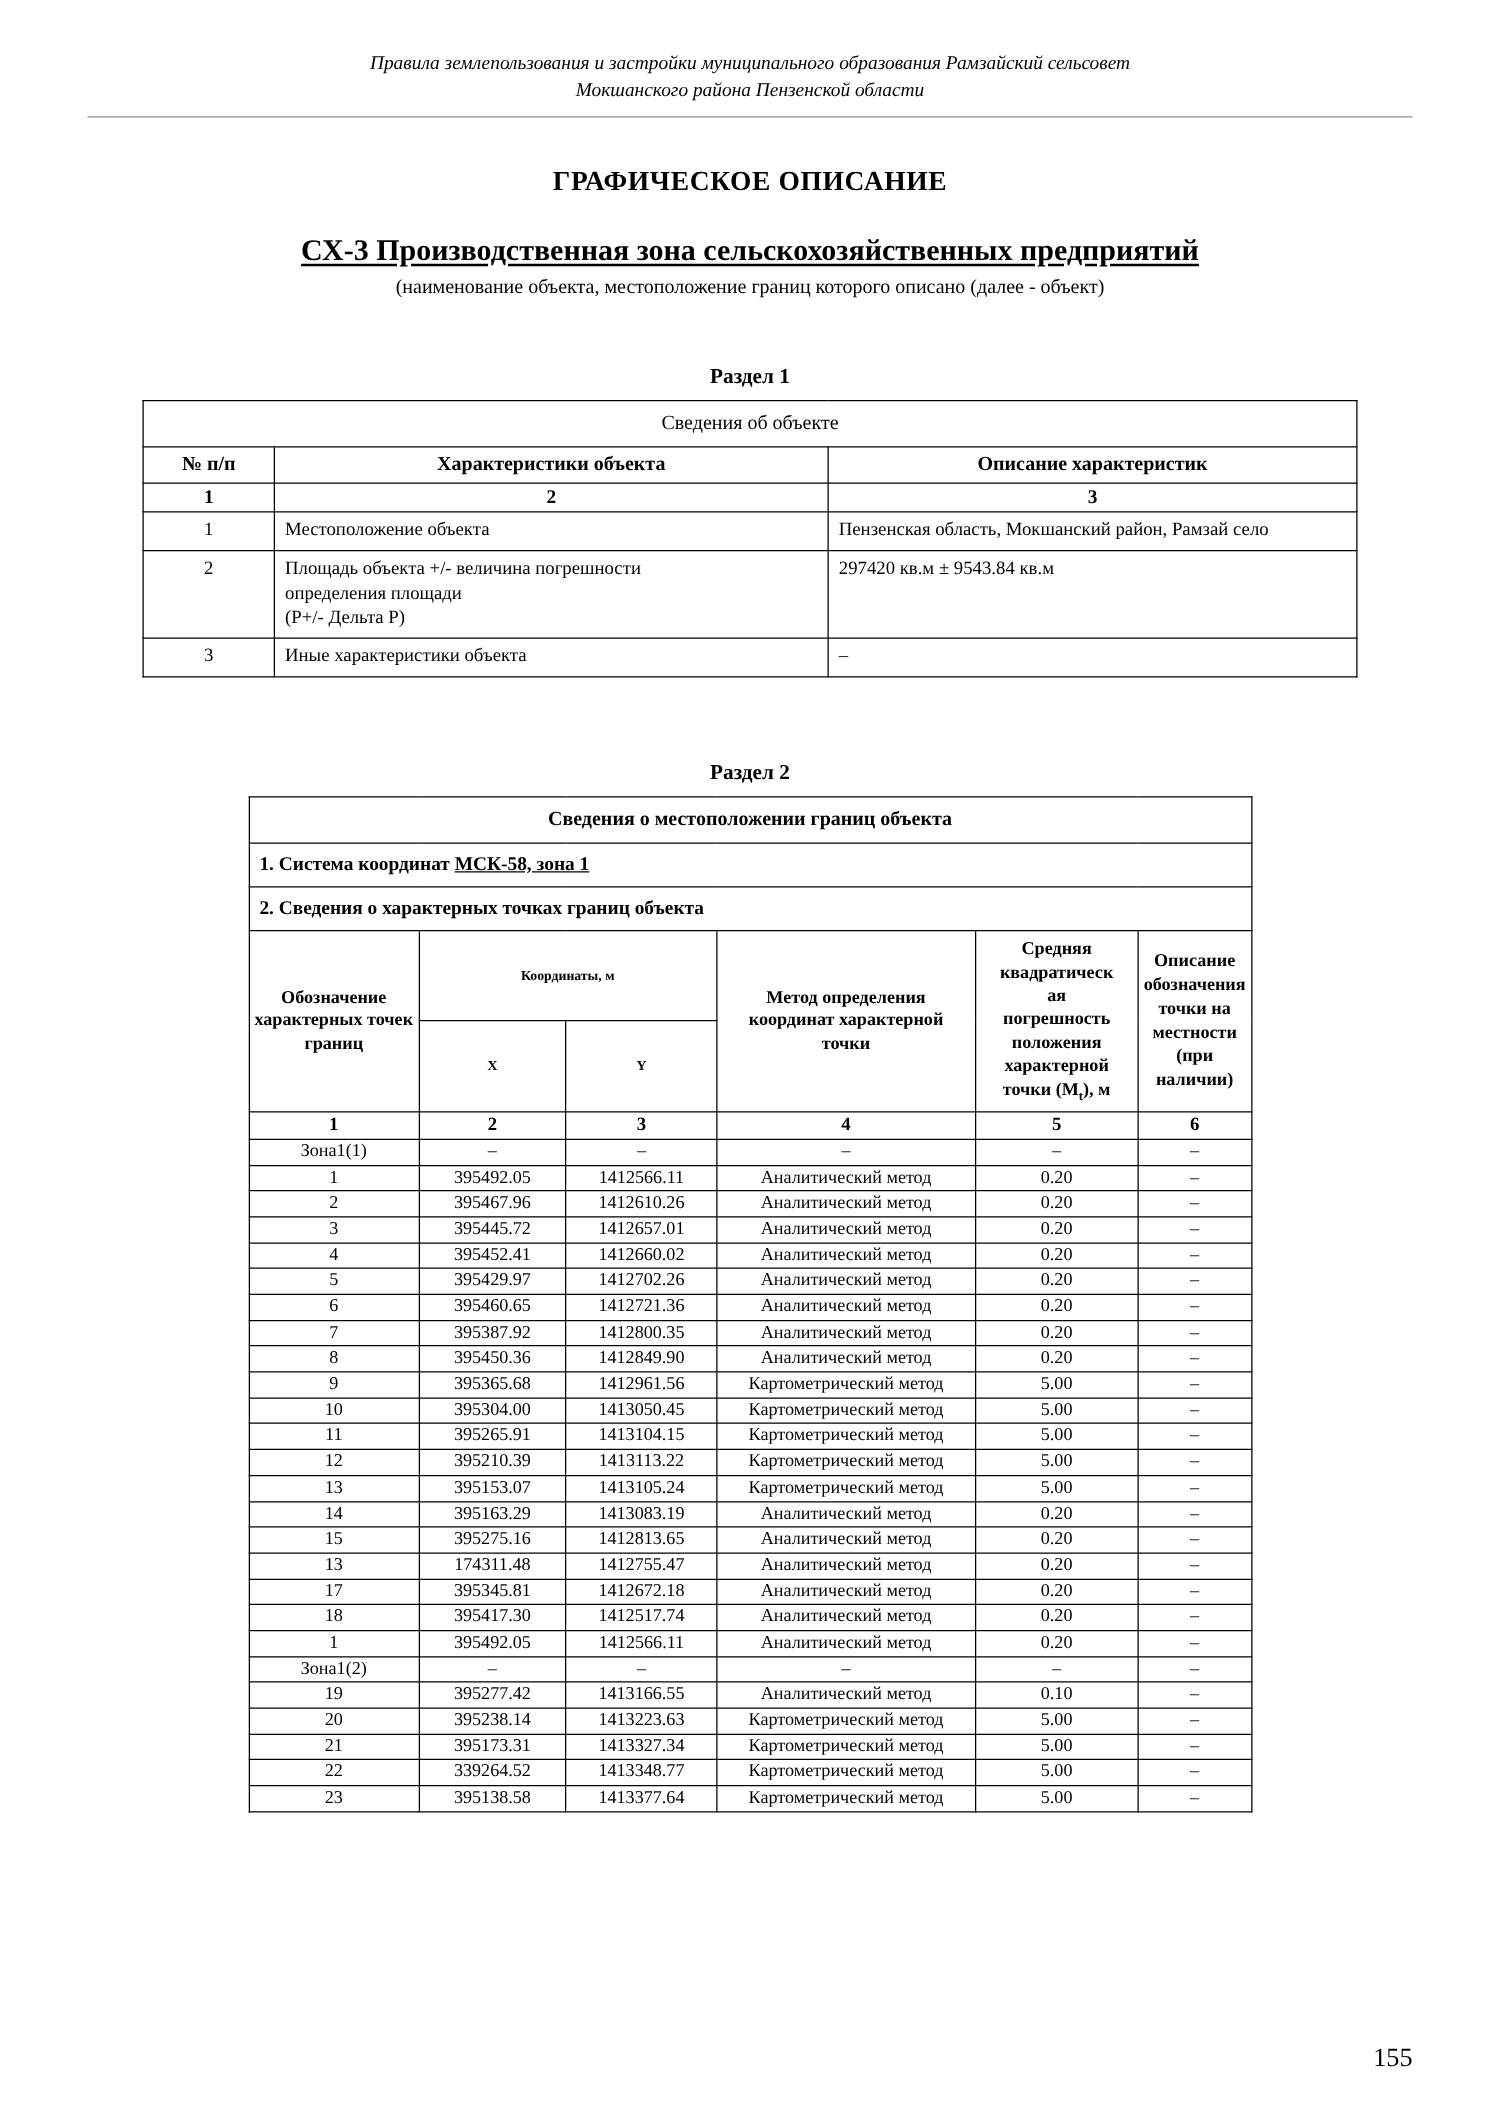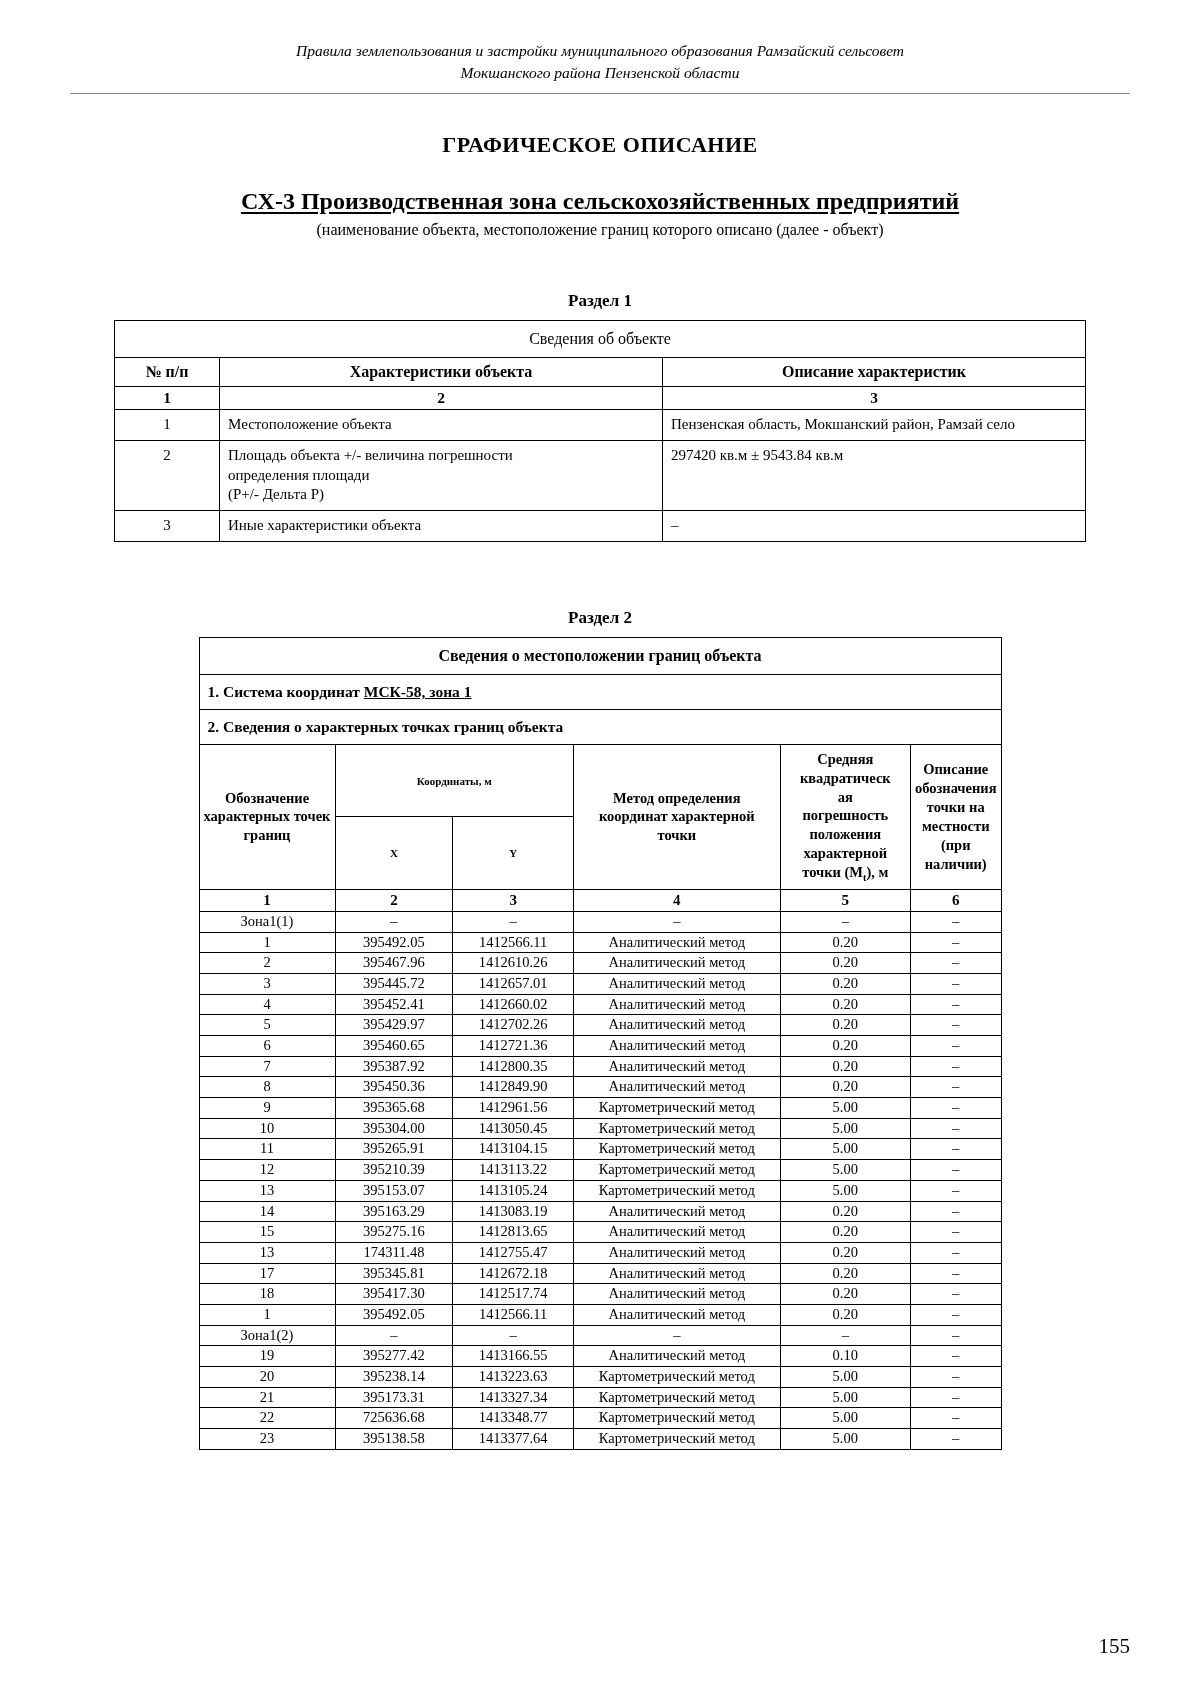--- a/index.html
+++ b/index.html
@@ -476,21 +476,21 @@
         <tr>
           <td class="d">21</td>
           <td class="d">395173.31</td>
           <td class="d">1413327.34</td>
           <td class="d">Картометрический метод</td>
           <td class="d">5.00</td>
           <td class="d">–</td>
         </tr>
         <tr>
           <td class="d">22</td>
-          <td class="d">725636.68</td>
+          <td class="d">339264.52</td>
           <td class="d">1413348.77</td>
           <td class="d">Картометрический метод</td>
           <td class="d">5.00</td>
           <td class="d">–</td>
         </tr>
         <tr>
           <td class="d">23</td>
           <td class="d">395138.58</td>
           <td class="d">1413377.64</td>
           <td class="d">Картометрический метод</td>

